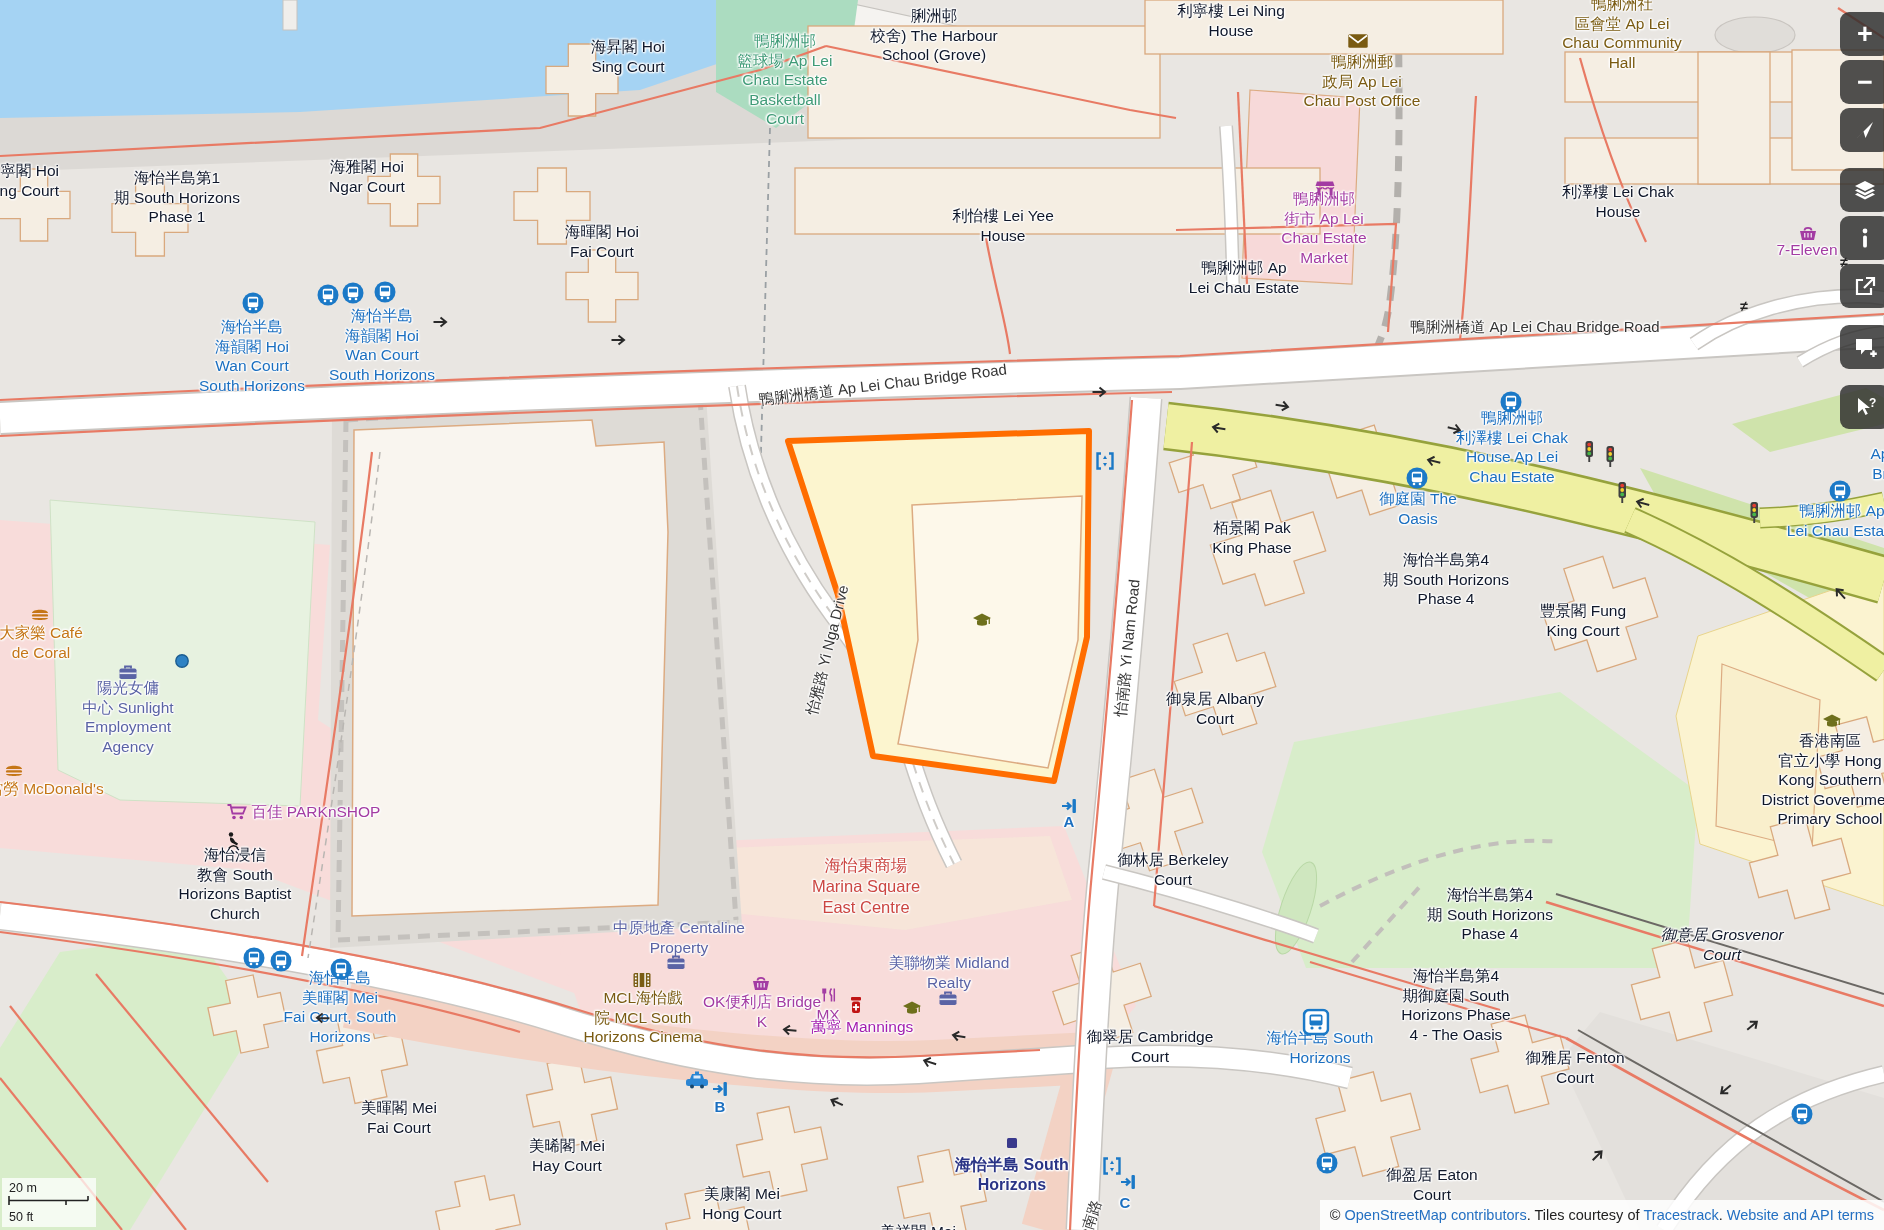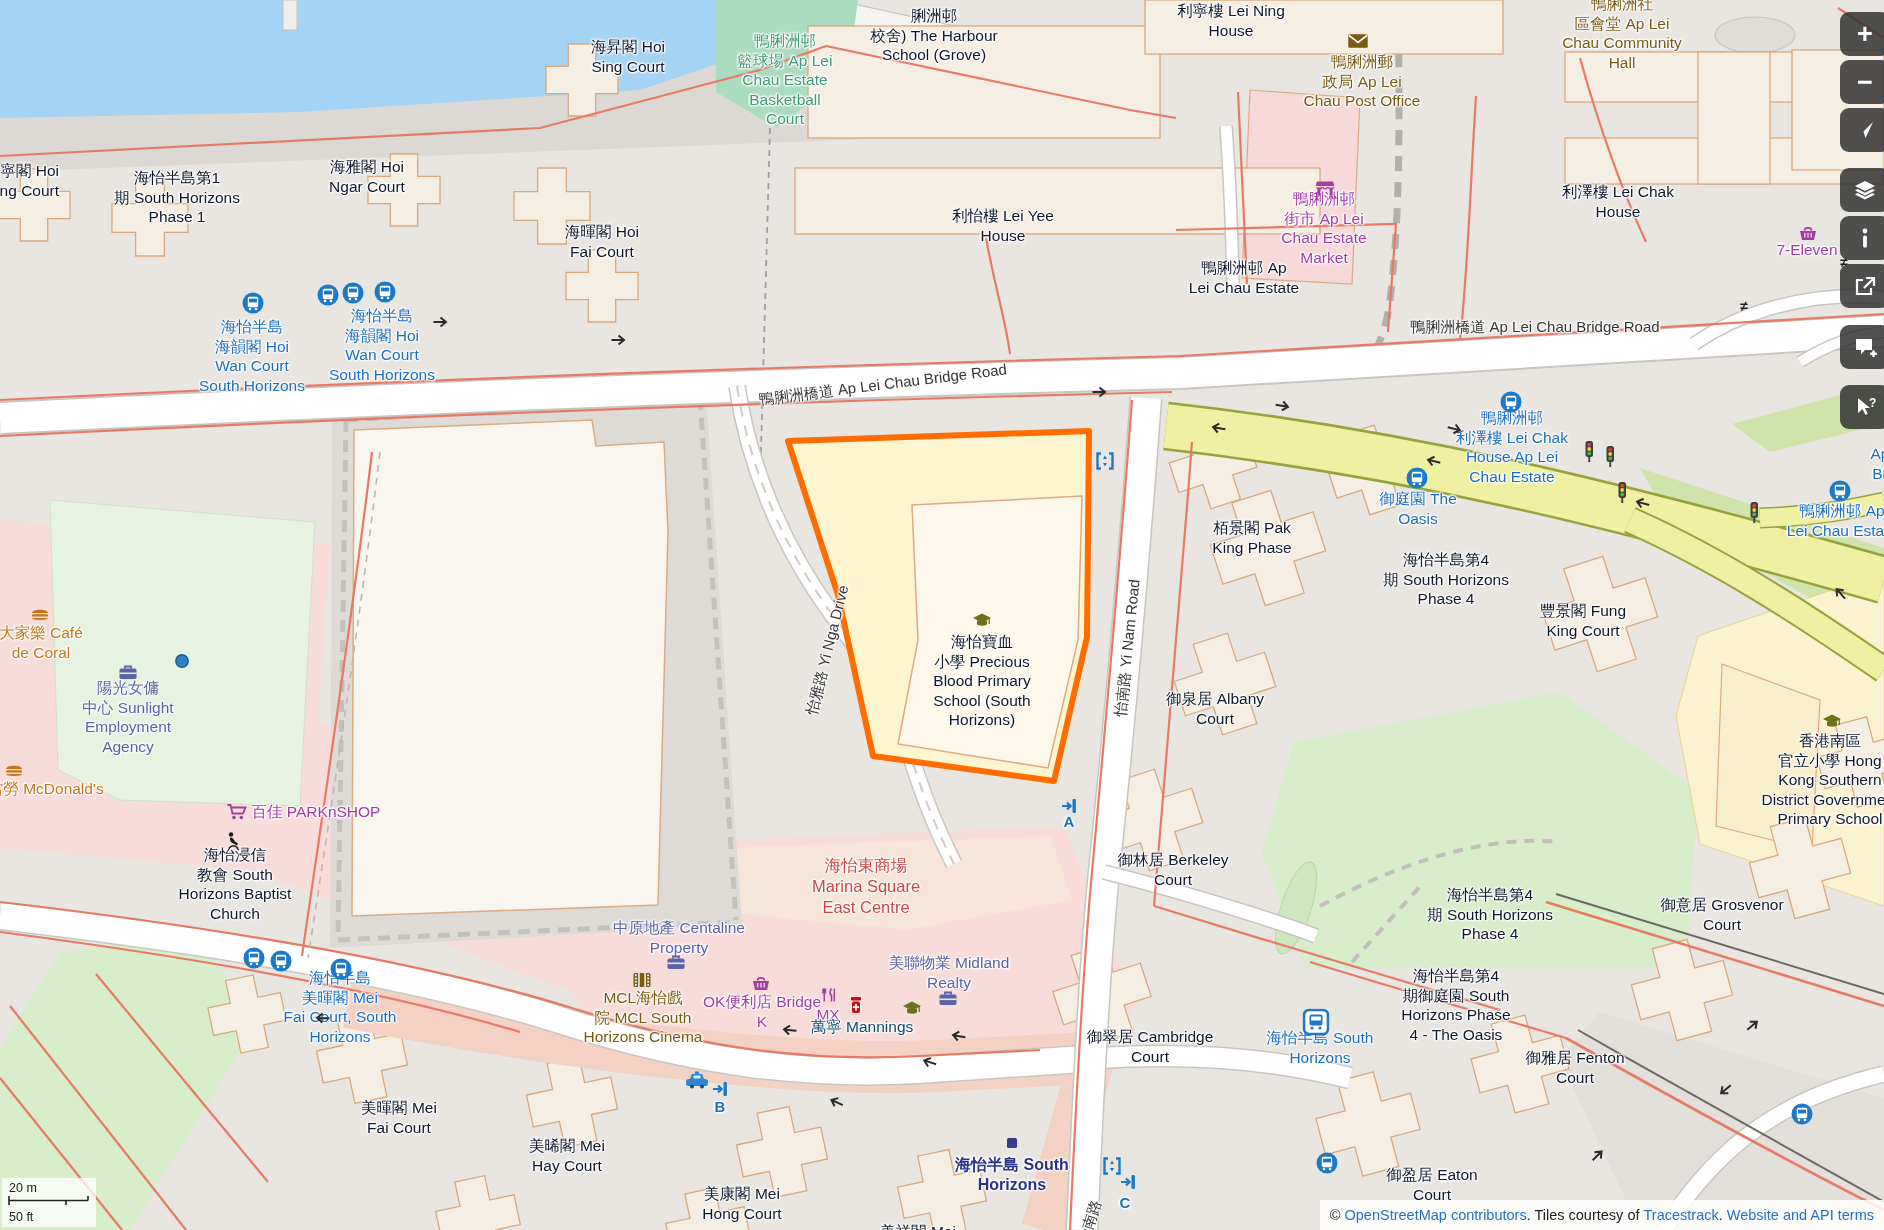--- a/index.html
+++ b/index.html
@@ -10,21 +10,21 @@
        line-height:1.26;font-size:15.5px;color:#4e4e4e;
        text-shadow:0 1px 2px #fff,0 -1px 2px #fff,1px 0 2px #fff,-1px 0 2px #fff,1px 1px 2px #fff,-1px -1px 2px #fff;}
   .c-name{color:#0f172a}
   .c-transit{color:#1b6fc0}
   .c-station{color:#2a3486;font-weight:bold;font-size:16px}
   .c-shop{color:#a33ca3}
   .c-amenity{color:#7a5b12}
   .c-food{color:#c57617}
   .c-office{color:#5a63a5}
   .c-mall{color:#cb4642;font-size:16.5px}
-  .c-health{color:#0c4a6e}
+  .c-health{color:#a21caf}
   .c-leisure{color:#3f9b77}
   .c-road{color:#343434;font-size:15px}
   .c-letter{color:#1b6fc0;font-weight:bold;font-size:15px}
   .marker{position:absolute;transform:translate(-50%,-50%);line-height:0;}
   .neq{font-size:14px;color:#222;line-height:1;font-weight:bold;}
   
   #toolbar{position:absolute;right:0;top:0;width:52px;height:100%;}
   .ctl{position:absolute;right:-6px;width:50px;height:44px;background:rgba(44,44,44,.82);
        border-radius:9px;color:#fff;display:flex;align-items:center;justify-content:center;
        cursor:pointer;}
@@ -230,25 +230,20 @@
       <div class="lbl c-road" style="left: 883px; top: 385px; transform: translate(-50%, -50%) rotate(-7deg);">鴨脷洲橋道 Ap Lei Chau Bridge Road</div>
       <div class="lbl c-transit" style="left: 252px; top: 356px;">海怡半島
 海韻閣 Hoi
 Wan Court
 South Horizons</div>
       <div class="lbl c-transit" style="left: 382px; top: 345px;">海怡半島
 海韻閣 Hoi
 Wan Court
 South Horizons</div>
       <div class="lbl c-road" style="left: 828px; top: 650px; transform: translate(-50%, -50%) rotate(-76deg);">怡雅路 Yi Nga Drive</div>
-      <div class="lbl c-name" style="left: 982px; top: 681px;">海怡寶血
-小學 Precious
-Blood Primary
-School (South
-Horizons)</div>
       <div class="lbl c-name" style="left: 1252px; top: 538px;">栢景閣 Pak
 King Phase</div>
       <div class="lbl c-name" style="left: 1446px; top: 579px;">海怡半島第4
 期 South Horizons
 Phase 4</div>
       <div class="lbl c-name" style="left: 1583px; top: 621px;">豐景閣 Fung
 King Court</div>
       <div class="lbl c-transit" style="left: 1418px; top: 509px;">御庭園 The
 Oasis</div>
       <div class="lbl c-transit" style="left: 1512px; top: 447px;">鴨脷洲邨
@@ -300,21 +295,21 @@
 Horizons</div>
       <div class="lbl c-name" style="left: 1490px; top: 914px;">海怡半島第4
 期 South Horizons
 Phase 4</div>
       <div class="lbl c-name" style="left: 1456px; top: 1005px;">海怡半島第4
 期御庭園 South
 Horizons Phase
 4 - The Oasis</div>
       <div class="lbl c-name" style="left: 1575px; top: 1068px;">御雅居 Fenton
 Court</div>
-      <div class="lbl c-name" style="left: 1722px; top: 915px;">御意居 Grosvenor
+      <div class="lbl c-name" style="left: 1722px; top: 945px; font-style: italic;">御意居 Grosvenor
 Court</div>
       <div class="lbl c-name" style="left: 1432px; top: 1185px;">御盈居 Eaton
 Court</div>
       <div class="lbl c-transit" style="left: 340px; top: 1007px;">海怡半島
 美暉閣 Mei
 Fai Court, South
 Horizons</div>
       <div class="lbl c-name" style="left: 399px; top: 1118px;">美暉閣 Mei
 Fai Court</div>
       <div class="lbl c-name" style="left: 567px; top: 1156px;">美晞閣 Mei

